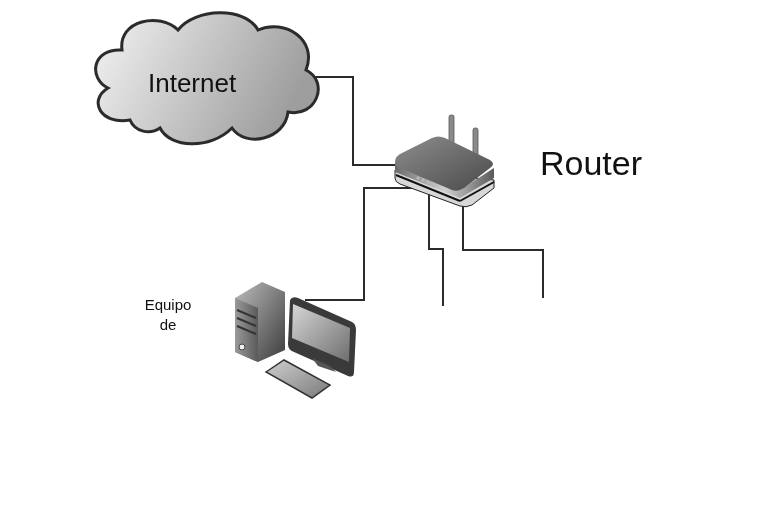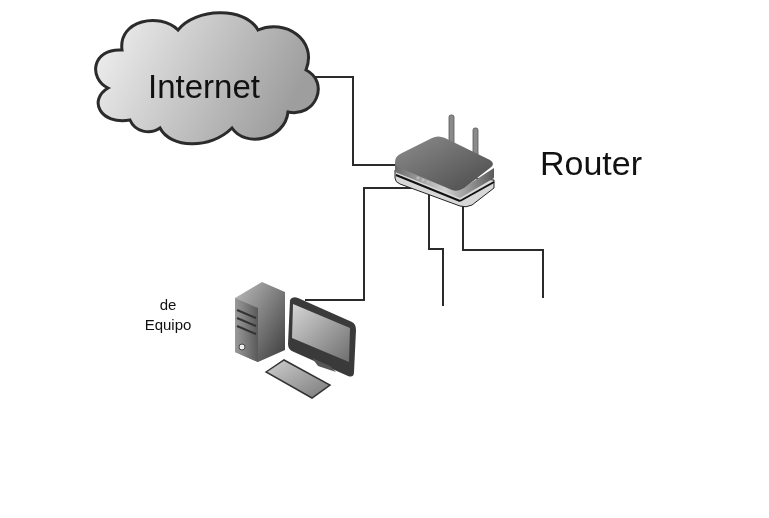--- a/index.html
+++ b/index.html
@@ -1,19 +1,19 @@
 <!DOCTYPE html>
 <html><head>
   <meta charset="utf-8">
   <style>
     html, body { margin: 0; padding: 0; background: #ffffff; }
     body { width: 769px; height: 518px; position: relative; overflow: hidden; font-family: "Liberation Sans", sans-serif; }
     svg.diagram { position: absolute; left: 0; top: 0; }
     .label { position: absolute; color: #111; font-family: "Liberation Sans", sans-serif; white-space: nowrap; }
-    .cloud-label { left: 148px; top: 68px; font-size: 33px; }
+    .cloud-label { left: 148px; top: 68px; font-size: 26px; }
     .router-label { left: 540px; top: 144px; font-size: 34px; text-align: center; }
     .desktop-label { left: 118px; top: 295px; width: 100px; font-size: 15px; line-height: 20px; text-align: center; white-space: normal; }
   </style>
 </head>
 <body>
 
 
 
 <svg class="diagram" width="769" height="518" viewBox="0 0 769 518" xmlns="http://www.w3.org/2000/svg">
   <defs>
@@ -119,18 +119,18 @@
     <path d="M560,318 Q562,314 568,316 L622,340 Q626,342 626,348 L624,390 Q624,396 618,394 L564,370 Q558,368 558,362 Z" fill="#3a3a3a">
     <path d="M563,322 L620,346 L619,380 L562,356 Z" fill="url(#screenGrad)">
     <path d="M582,376 L588,384 L606,390 L600,384 Z" fill="#555">
     <path d="M536,390 L554,378 L600,403 L582,416 Z" fill="url(#kbGrad)" stroke="#333" stroke-width="1.5">
   </path></path></path></path></circle></line></line></line></path></path></g>
 
 
 <div class="label cloud-label">Internet</div>
 <div class="label router-label">Router</div>
 <div class="label desktop-label">
+  <div>Equipo</div>
   <div>de</div>
-  <div>Equipo</div>
 </div>
 
 
 
 
 </body></html>

